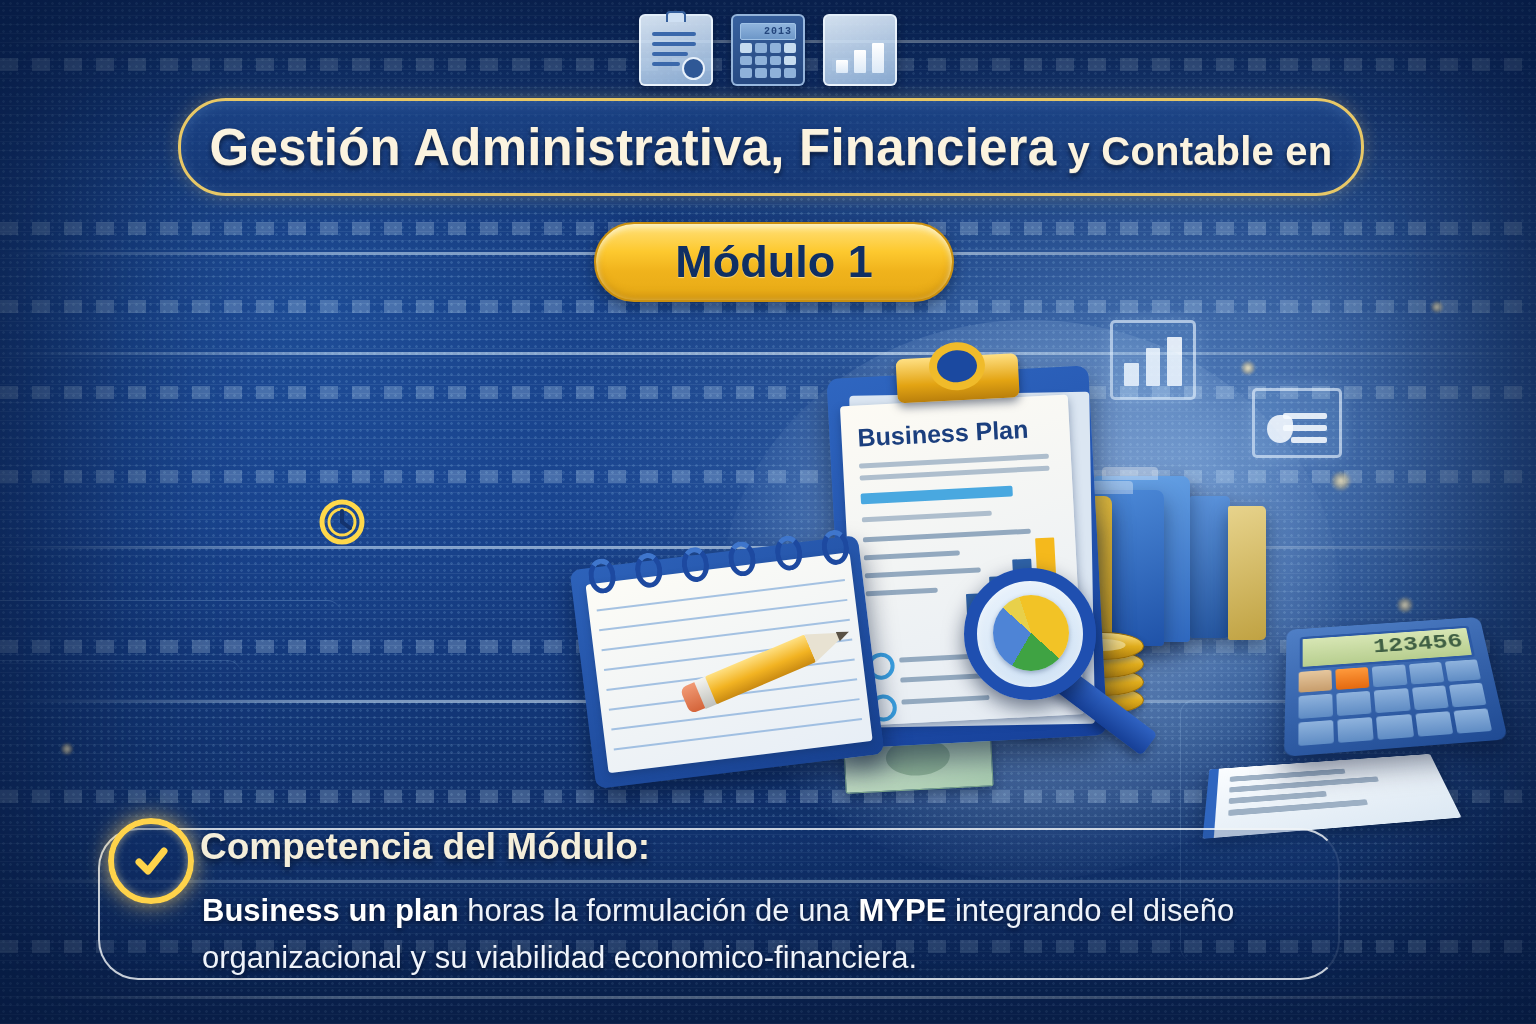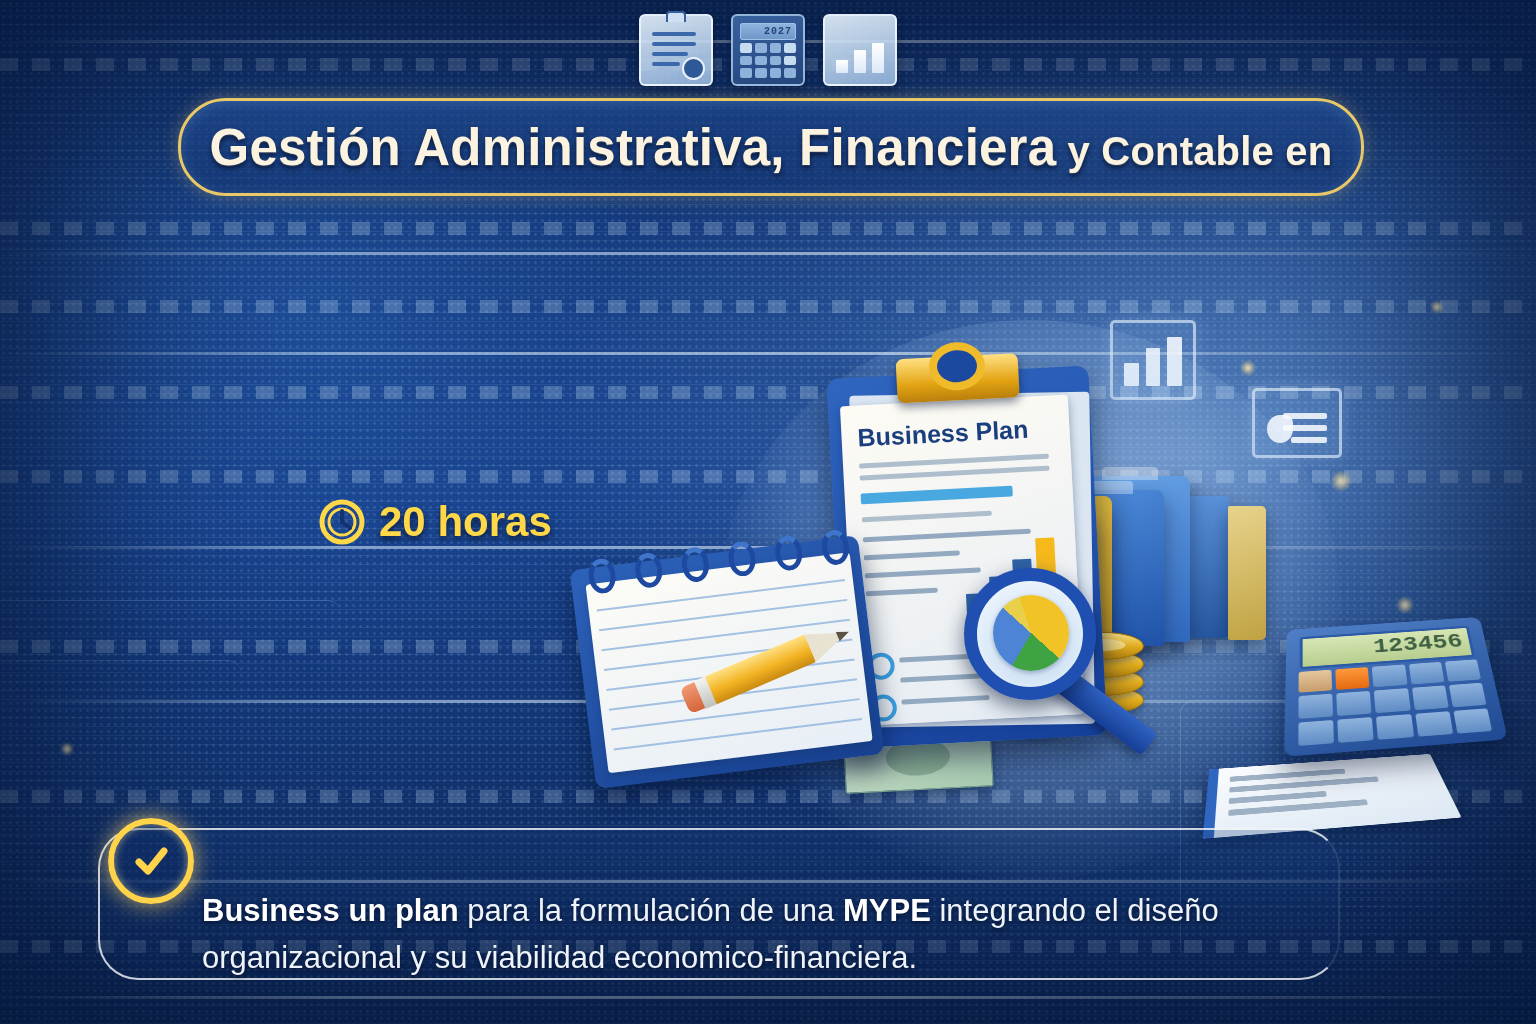--- a/index.html
+++ b/index.html
@@ -288,21 +288,21 @@
     <div class="tile">
       <span class="cb-top"></span>
       <i class="cb-line" style="top:16px;width:44px;"></i>
       <i class="cb-line" style="top:26px;width:44px;"></i>
       <i class="cb-line" style="top:36px;width:36px;"></i>
       <i class="cb-line" style="top:46px;width:28px;"></i>
       <span class="cb-mag"></span>
     </div>
 
     <div class="tile dark">
-      <div class="calc-scr">2027</div>
+      <div class="calc-scr">2013</div>
       <div class="calc-keys">
         <i class="lt"></i>
           <i></i>
           <i></i>
           <i class="lt"></i>
         <i></i>
           <i></i>
           <i></i>
           <i class="lt"></i>
         <i></i>
@@ -318,31 +318,33 @@
           <span style="height:60%"></span>
           <span style="height:80%"></span>
       </div>
     </div>
   </div>
 
   <div id="title-pill">
     <h1><span>Gestión Administrativa, Financiera</span><span class="sm"> y Contable en</span></h1>
   </div>
 
+  <div id="mod-badge">
+    <span>Módulo 1</span>
+  </div>
 
   <div id="headline">
   </div>
 
   <div id="hours">
     <svg width="48" height="48" viewBox="0 0 48 48">
       <circle cx="24" cy="24" r="20" fill="none" stroke="#ffd84a" stroke-width="5"></circle>
       <circle cx="24" cy="24" r="13" fill="none" stroke="#ffd84a" stroke-width="3"></circle>
       <path d="M24 13 V24 L32 30" fill="none" stroke="#13336e" stroke-width="4" stroke-linecap="round"></path>
     </svg>
-    <span class="txt">20 horas</span>
   </div>
 
   <div class="hud" style="left:1110px;top:320px;width:80px;height:74px;">
     <div class="hbars">
       <i style="height:44%"></i>
         <i style="height:74%"></i>
         <i style="height:94%"></i>
     </div>
   </div>
 
@@ -508,17 +510,18 @@
   </div>
 
   <div id="comp-panel"></div>
 
   <div id="comp-check">
     <svg viewBox="0 0 44 44">
       <path d="M10 23 L19 32 L35 12" fill="none" stroke="#ffd34a" stroke-width="7" stroke-linecap="round" stroke-linejoin="round"></path>
     </svg>
   </div>
 
-
-  <div id="comp-body"><b>Business un plan</b><span> para la formulación de una </span><b>MYPE</b><span> integrando el diseño organizacional y su viabilidad economico-financiera.</span></div>
+  <div id="comp-title">Competencia del Módulo:</div>
+
+  <div id="comp-body"><b>Business un plan</b><span> horas la formulación de una </span><b>MYPE</b><span> integrando el diseño organizacional y su viabilidad economico-financiera.</span></div>
 
   <div class="vignette"></div>
 </div>
 
 </body></html>

